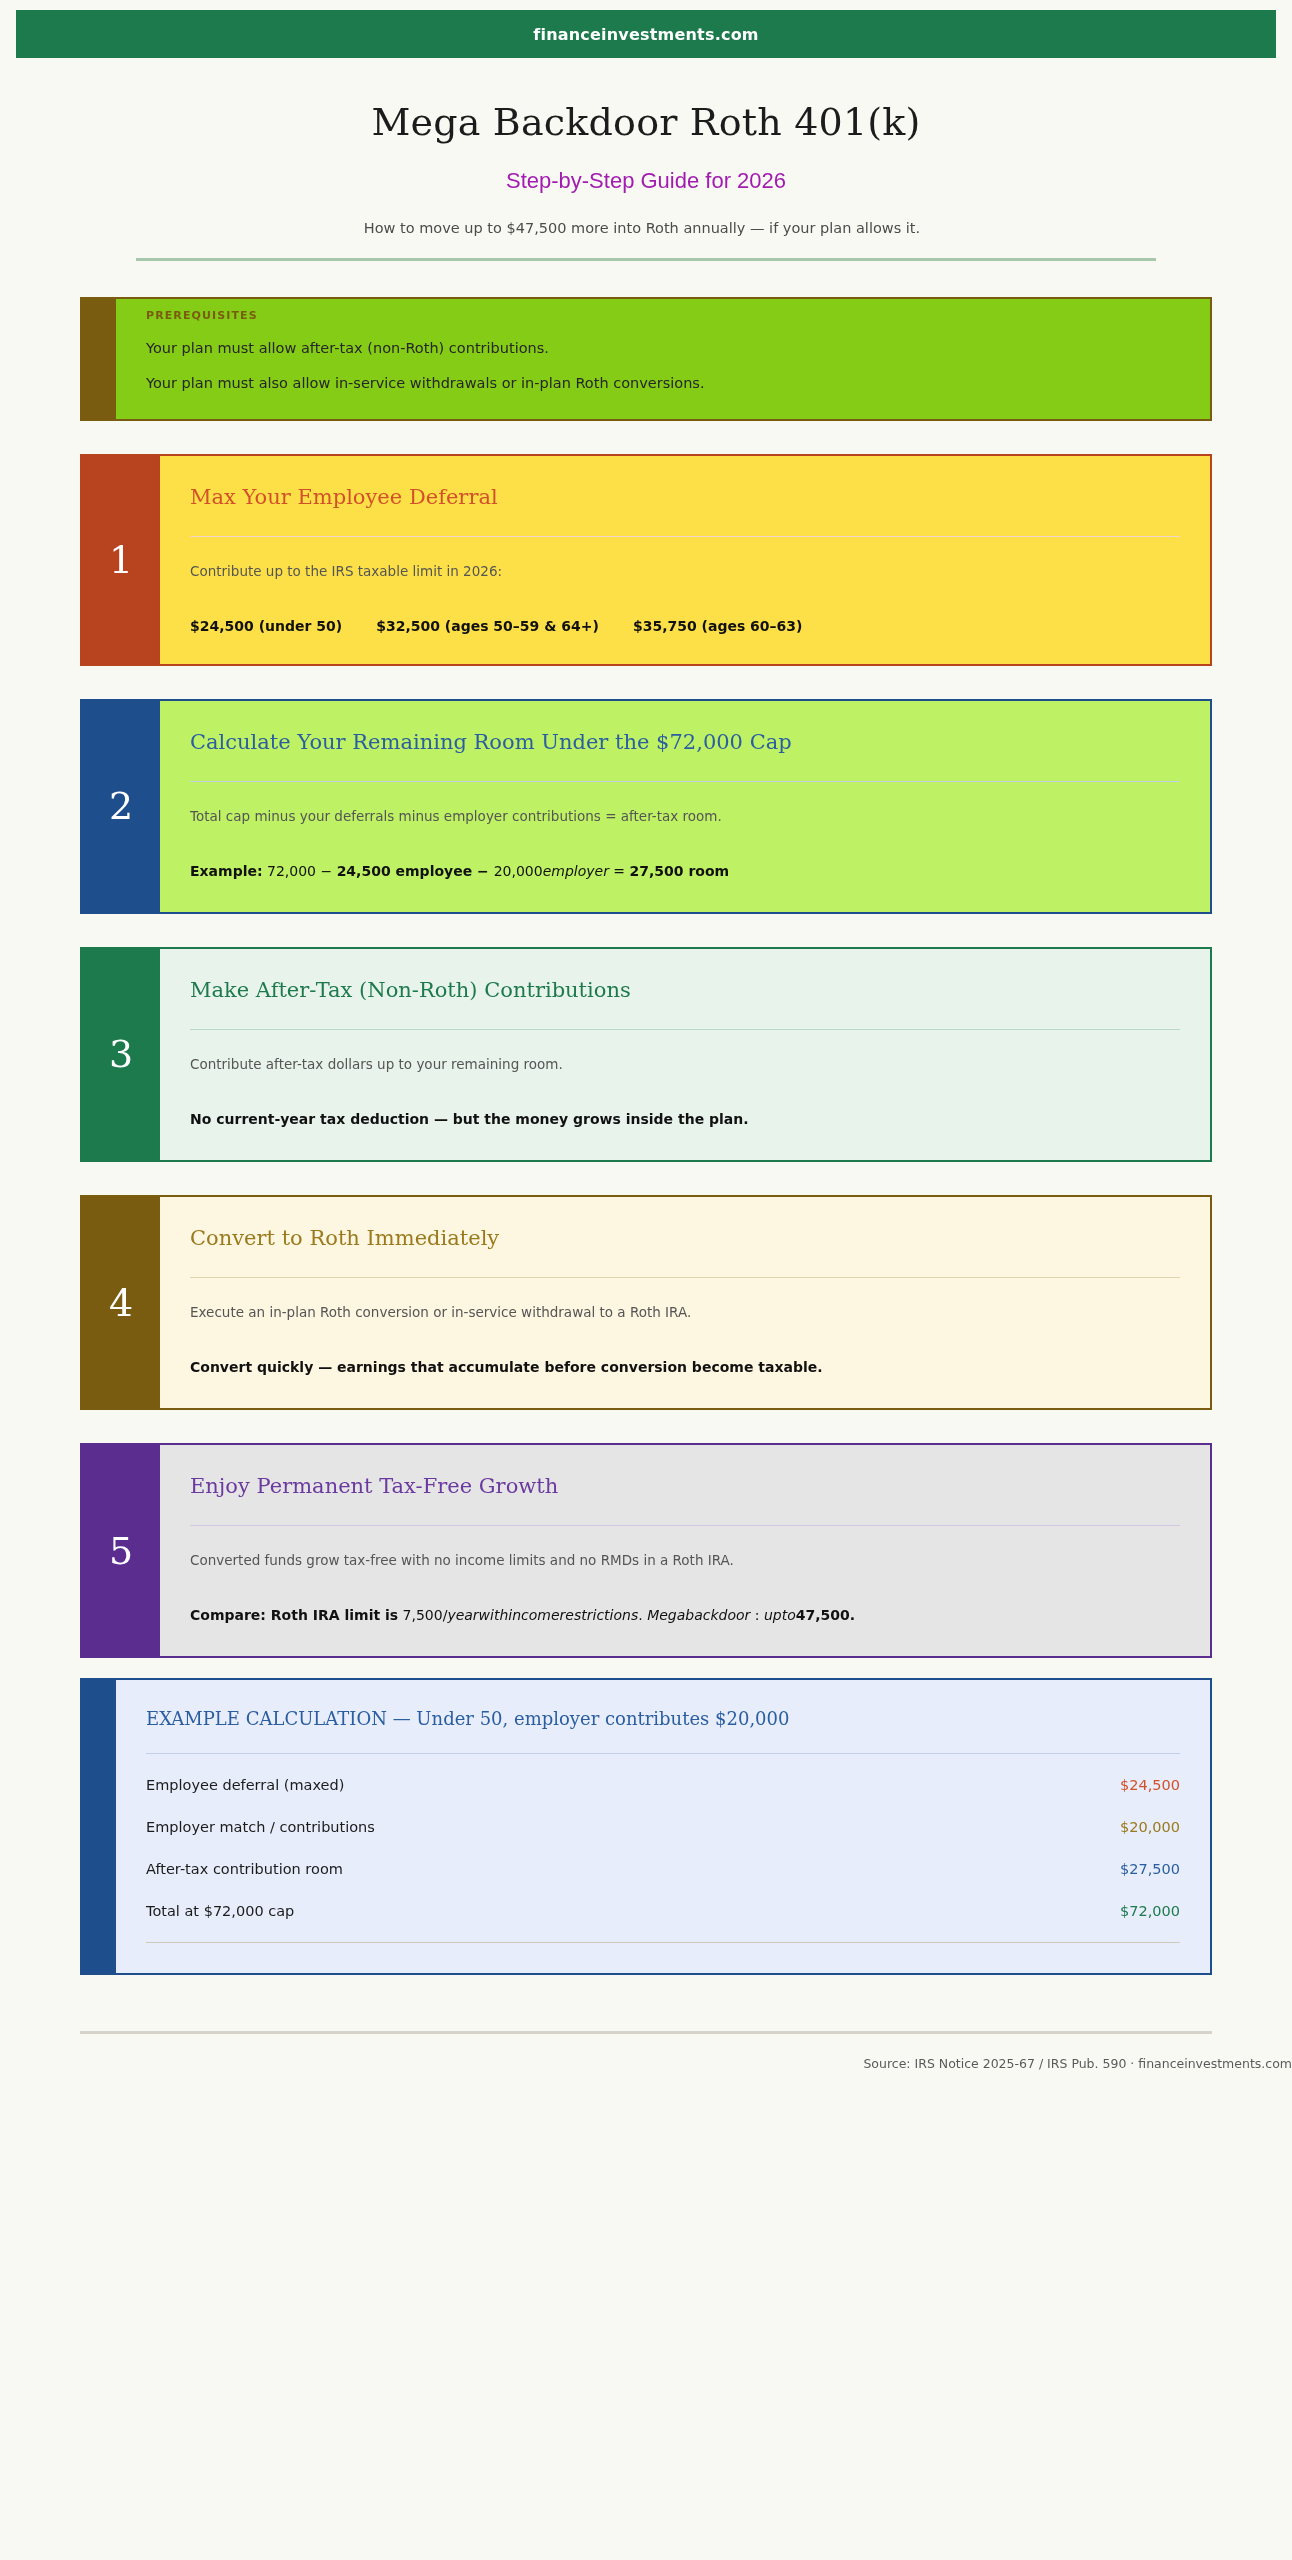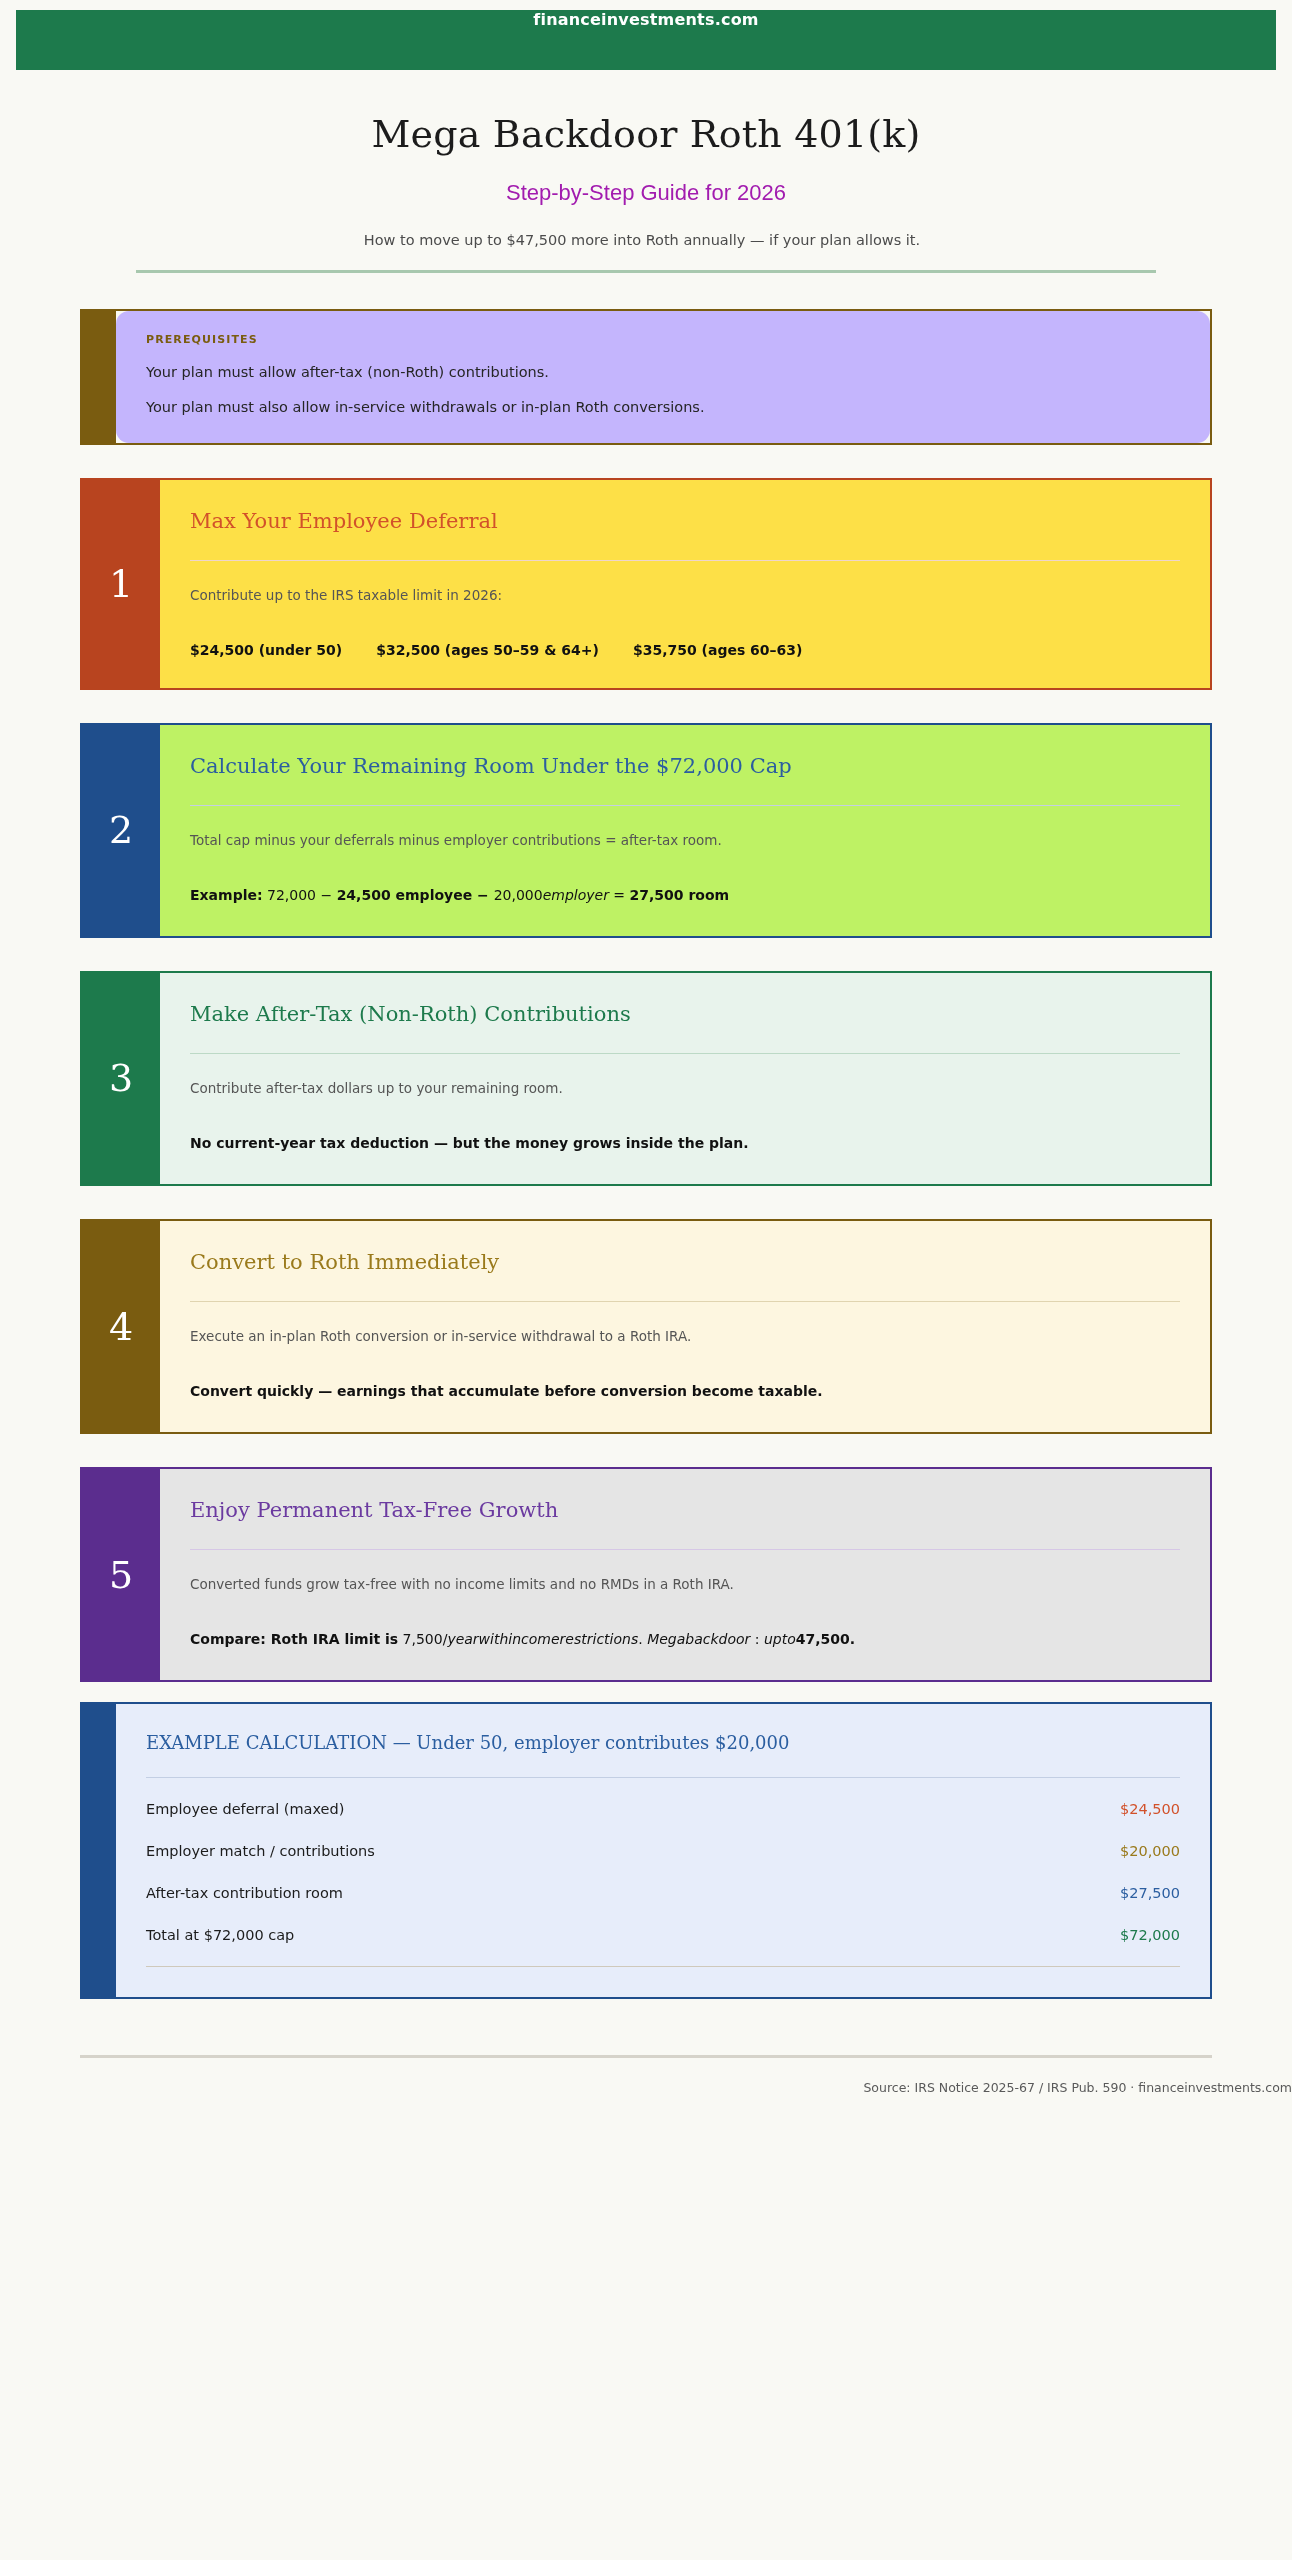--- a/index.html
+++ b/index.html
@@ -18,24 +18,24 @@
     min-height: 2560px;
     box-sizing: border-box;
     background: #f9f9f4;
     position: relative;
     padding-bottom: 30px;
   }
 
   
   .brandbar {
     margin: 10px 16px 0 16px;
-    height: 60px;
+    height: 48px;
     background: #1d7a4c;
     display: flex;
-    align-items: flex-start;
+    align-items: center;
     justify-content: center;
   }
   .brandbar .brand-text {
     color: #ffffff;
     font-size: 16px;
     font-weight: bold;
     letter-spacing: 0.2px;
     font-family: "DejaVu Sans", sans-serif;
   }
 
@@ -110,24 +110,23 @@
     border: 2px solid #7a5c10;
     box-sizing: border-box;
   }
   .prereq-accent {
     width: 34px;
     flex: 0 0 34px;
     background: #7a5c10;
   }
   .prereq-body {
     flex: 1 1 auto;
-    background: #c4b5fd;
-    padding: 22px 30px 24px 30px;
-    box-sizing: border-box;
-    border-radius: 13px;
+    background: #84cc16;
+    padding: 10px 30px 24px 30px;
+    box-sizing: border-box;
   }
   .prereq-label {
     font-size: 11px;
     font-weight: bold;
     letter-spacing: 1.1px;
     color: #7a5c10;
     margin-bottom: 16px;
   }
   .prereq-line {
     font-size: 14.5px;

